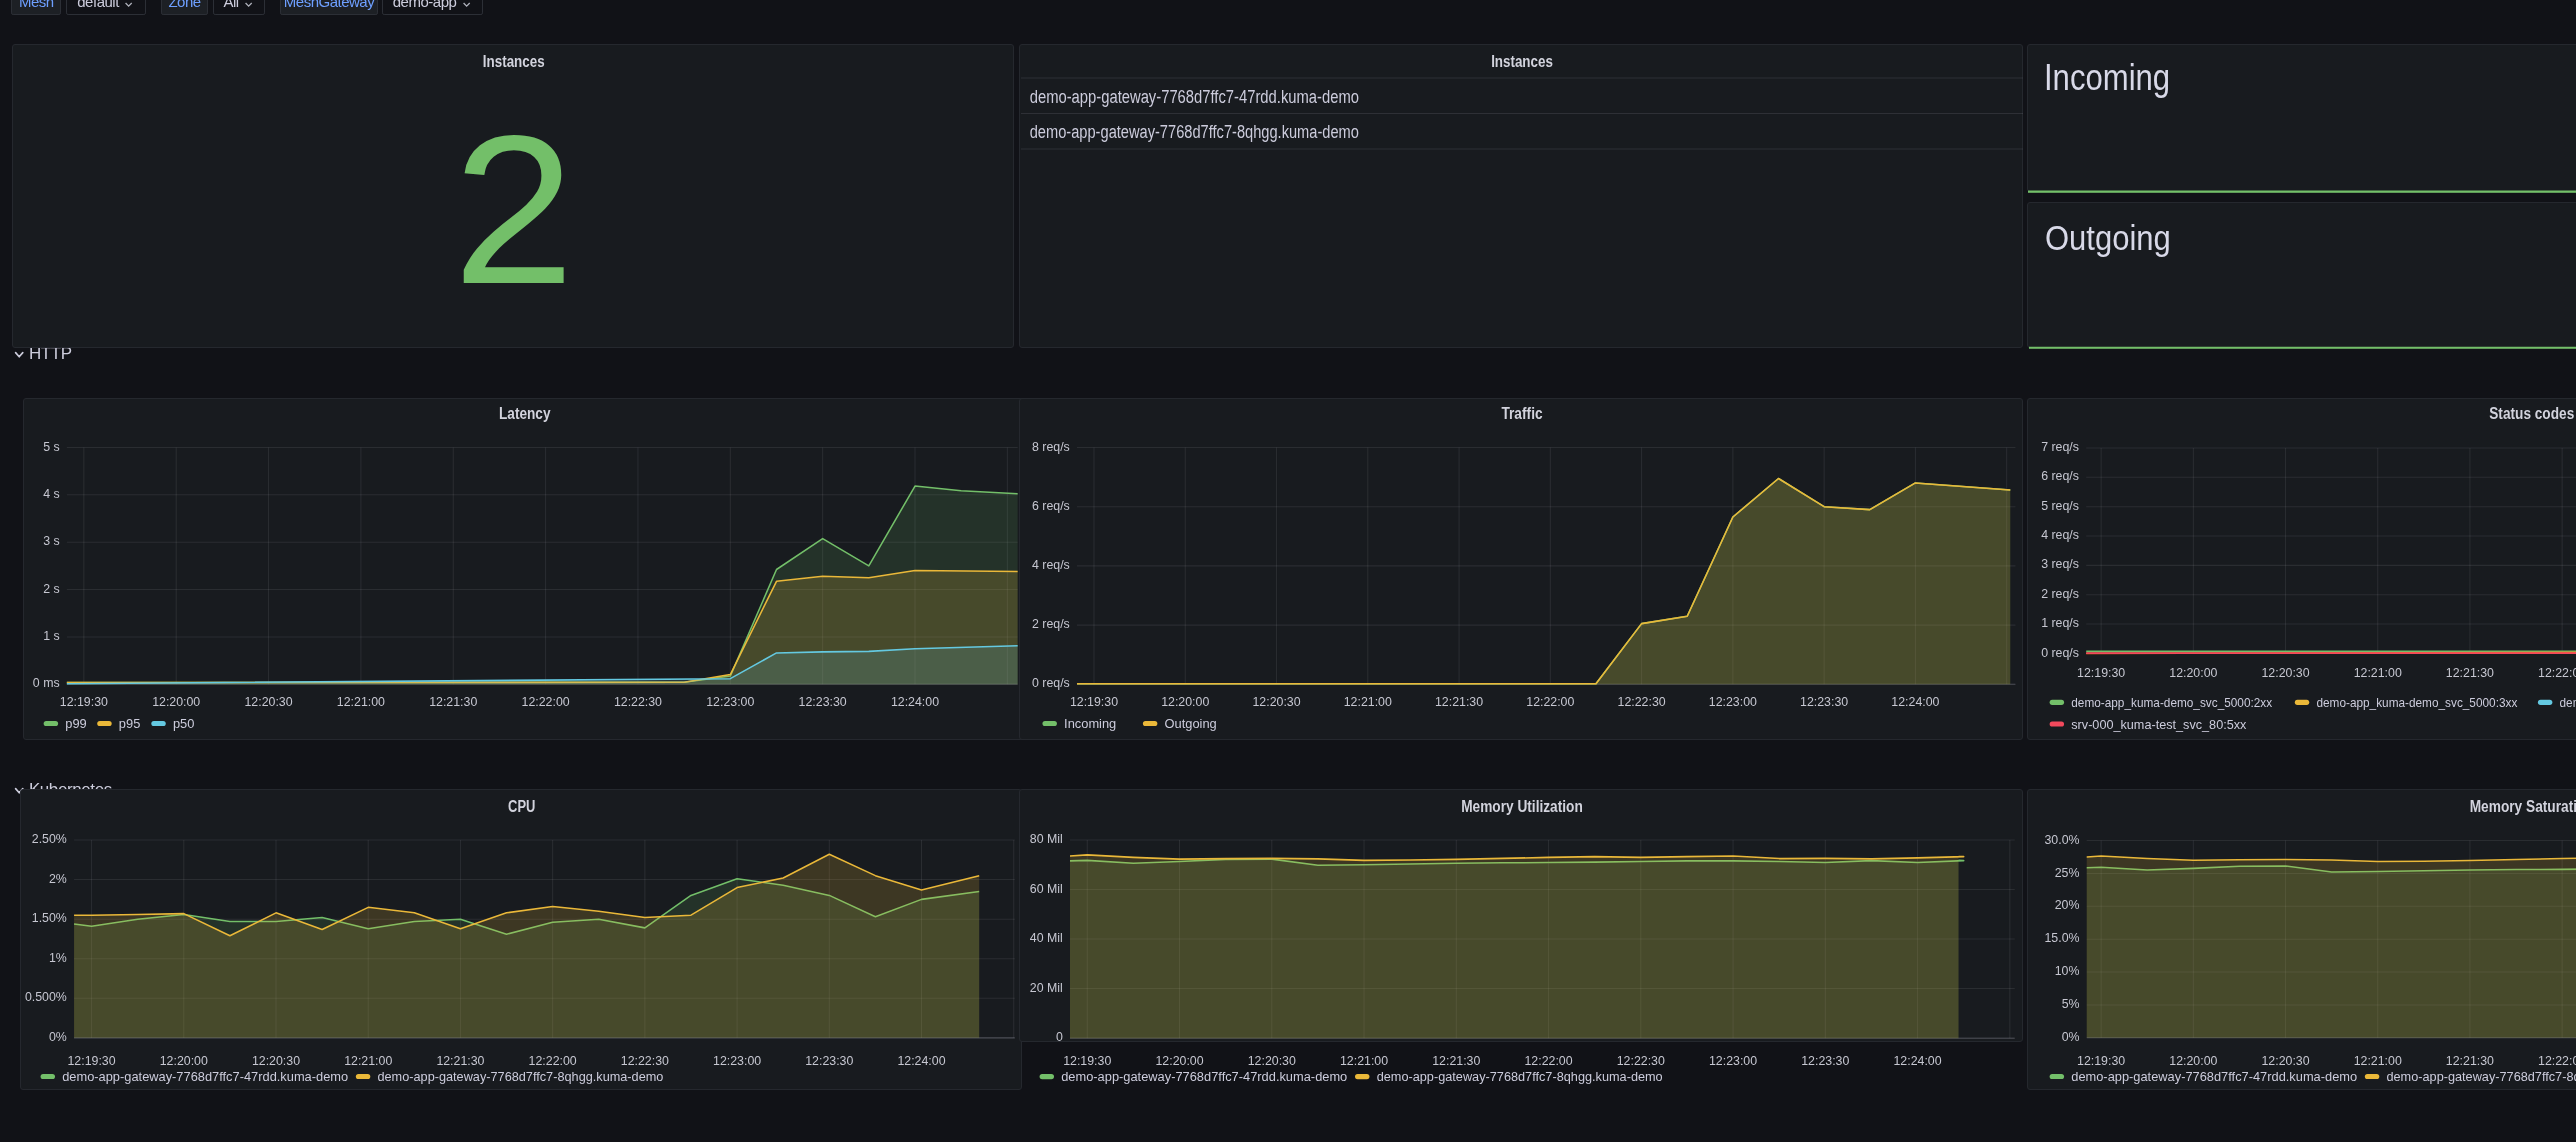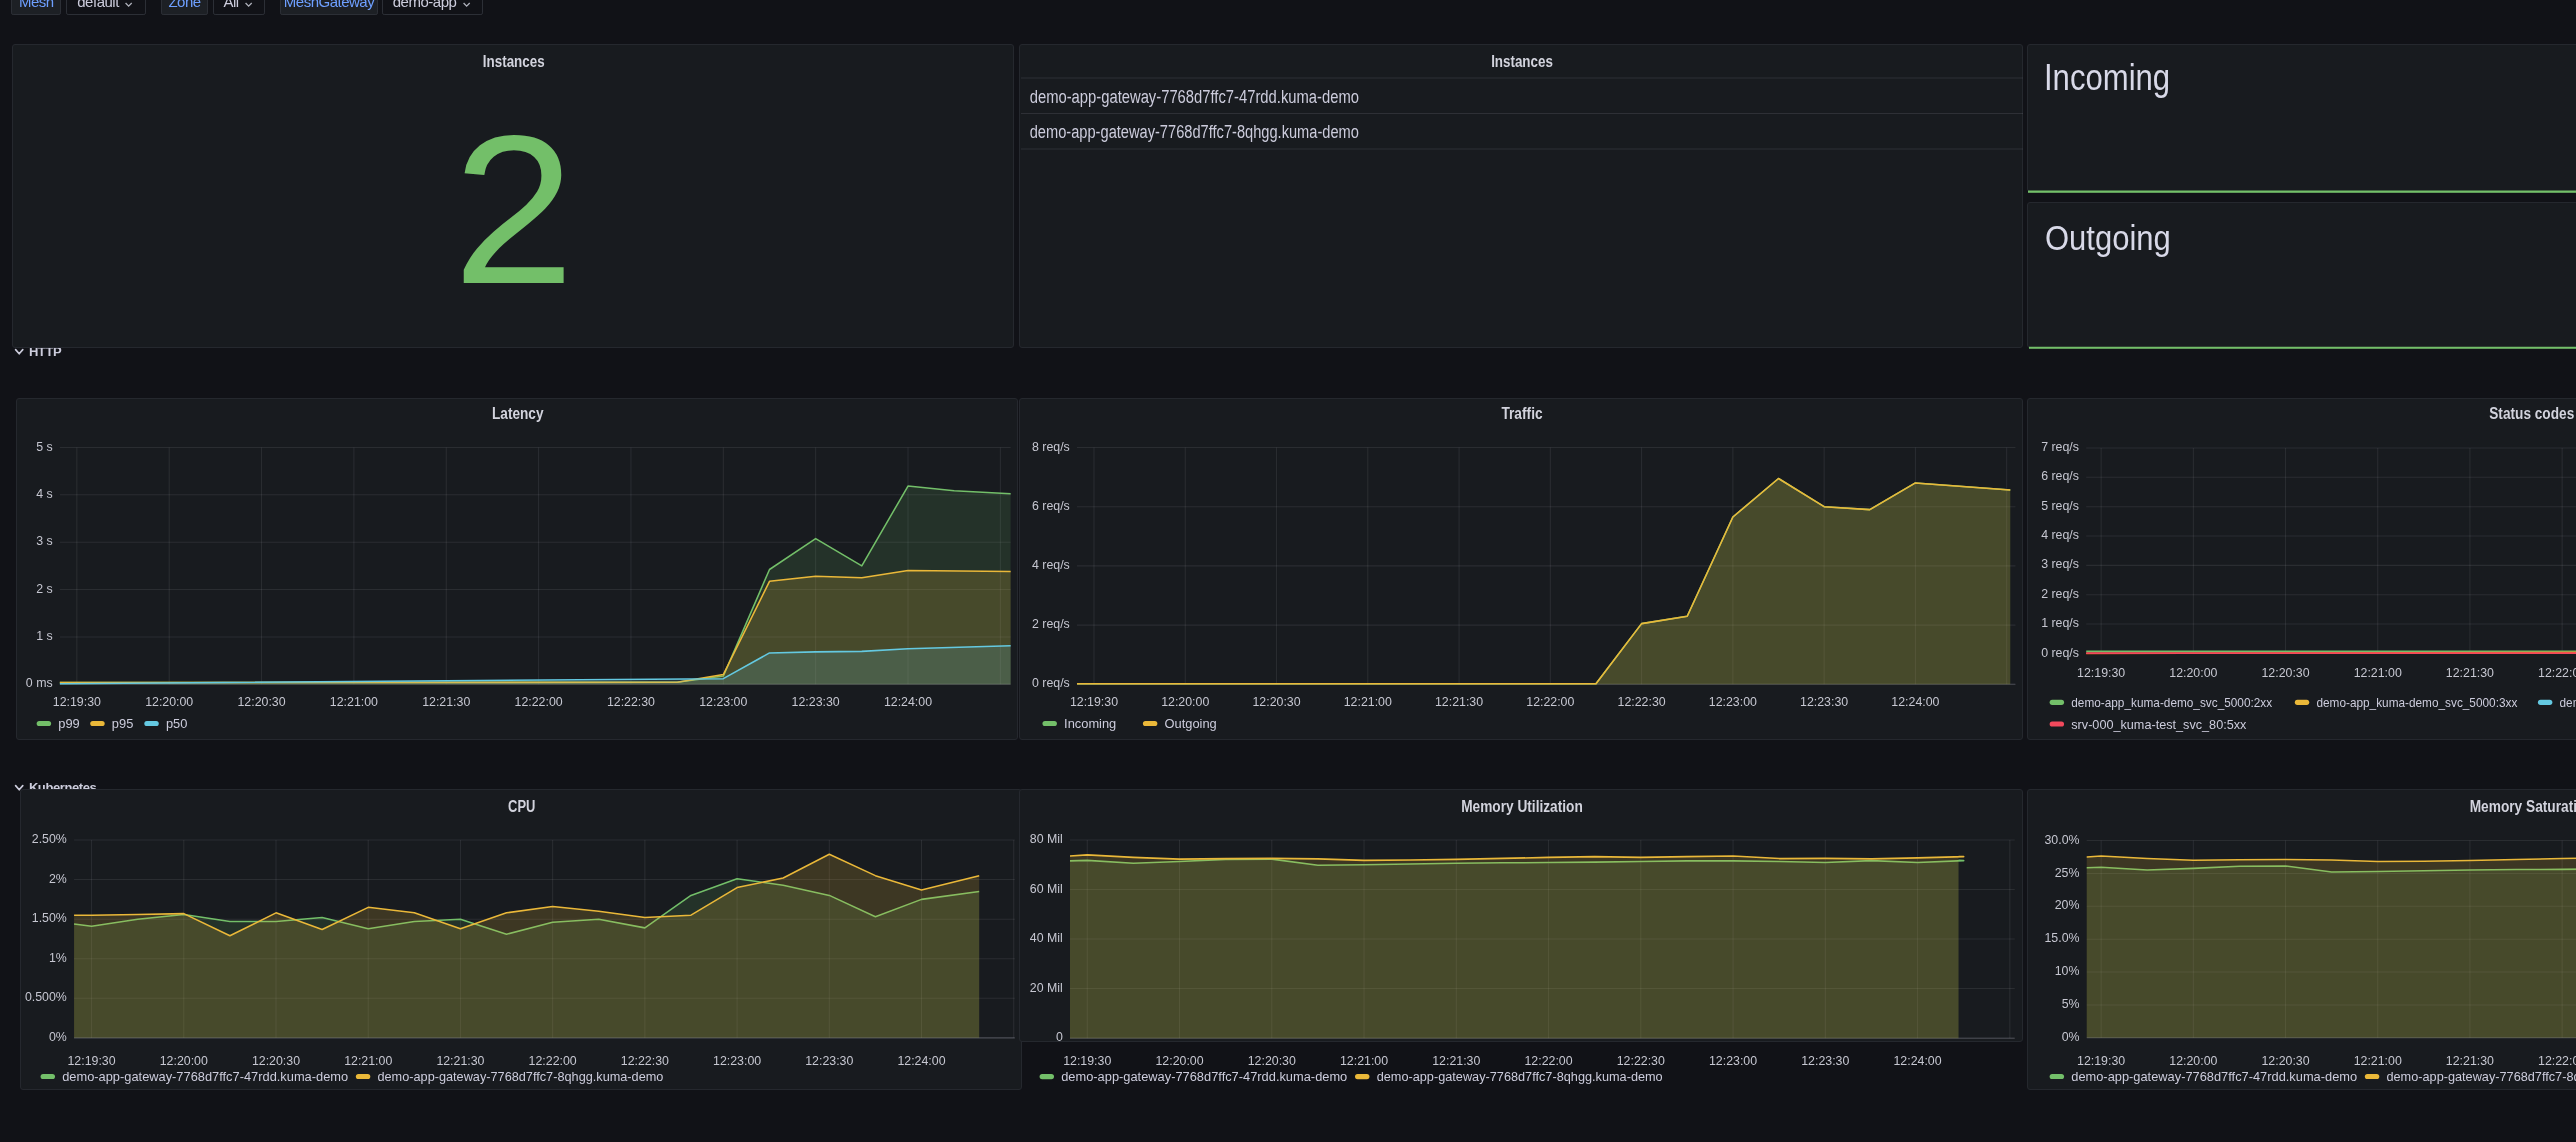--- a/index.html
+++ b/index.html
@@ -1,19 +1,19 @@
 <!DOCTYPE html>
 <html style="font-size:8.2px"><head><meta charset="utf-8"><style>
 * { margin:0; padding:0; box-sizing:border-box; }
 html,body { width:3045px; height:1143px; background:#111217; font-family:"Liberation Sans",sans-serif; overflow:hidden; position:relative; }
 .panel { position:absolute; background:#181b1f; border:1px solid #25282e; border-radius:3px;margin-top:20px; }
 .ctrl { position:absolute; top:-18px; height:33px; border-radius:2.1px; display:flex; align-items:flex-end; padding-bottom:3.6px; justify-content:center; font-size:15px; letter-spacing:-0.5px; }
 .lab { background:#1d2025; border:1px solid #2c2f36; color:#6e9fff; font-weight:500; }
 .val { background:#111217; border:1px solid #2c2f36; color:#ccccdc; }
-.rowhead { position:absolute; display:flex; align-items:center; color:#ccccdc; font-size:13px; font-weight:700; letter-spacing:-0.4px; }
+.rowhead { position:absolute; display:flex; align-items:center; color:#ccccdc; font-size:17px; font-weight:400; letter-spacing:-0.4px; }
 </style></head><body>
 <div class="ctrl lab" style="left:11.3px;width:50px">Mesh</div>
 <div class="ctrl val" style="left:66px;width:80px">default<svg width="11.3" height="8.2" viewBox="0 0 22 16" style="margin-left:4.6px;margin-bottom:1.5px">
       <polyline points="5,4 11,10 17,4" fill="none" stroke="#aeb0ba" stroke-width="2.6"></polyline>
     </svg></div>
 <div class="ctrl lab" style="left:161px;width:47px">Zone</div>
 <div class="ctrl val" style="left:213px;width:52px">All<svg width="11.3" height="8.2" viewBox="0 0 22 16" style="margin-left:4.6px;margin-bottom:1.5px">
       <polyline points="5,4 11,10 17,4" fill="none" stroke="#aeb0ba" stroke-width="2.6"></polyline>
     </svg></div>
 <div class="ctrl lab" style="left:280px;width:98px">MeshGateway</div>
@@ -59,21 +59,21 @@
 <stop offset="0" stop-color="#73bf69" stop-opacity="0.30"></stop>
 <stop offset="1" stop-color="#73bf69" stop-opacity="0.16"></stop>
 </linearGradient>
       </defs>
       <polygon points="0.0,281.5 1106.0,281.5 1156.0,267.0 1204.0,253.0 1251.0,250.0 1299.0,247.0 1346.0,209.0 1396.0,167.0 1493.0,141.6 1541.0,151.0 1589.0,161.0 1641.0,162.0 1691.0,163.0 1760.0,144.0 1794.0,143.4 1856.0,145.5 1917.0,148.7 1917.0,284.0 0.0,284.0" fill="url(#g353)"></polygon>
       <polyline points="0.0,281.5 1106.0,281.5 1156.0,267.0 1204.0,253.0 1251.0,250.0 1299.0,247.0 1346.0,209.0 1396.0,167.0 1493.0,141.6 1541.0,151.0 1589.0,161.0 1641.0,162.0 1691.0,163.0 1760.0,144.0 1794.0,143.4 1856.0,145.5 1917.0,148.7" fill="none" stroke="#73bf69" stroke-width="4" stroke-linejoin="round"></polyline>
       <text x="31" y="92" font-size="70" fill="#d8d9e8" textLength="245" lengthAdjust="spacingAndGlyphs">Outgoing</text>
       <text x="1756" y="120" text-anchor="end" font-size="113" font-weight="500" fill="#73bf69" textLength="187" lengthAdjust="spacingAndGlyphs">6.56</text>
       <text x="1954" y="120" text-anchor="end" font-size="53" font-weight="700" fill="#73bf69" textLength="181" lengthAdjust="spacingAndGlyphs">req/s</text>
     </svg></div>
-<div class="panel" style="left:16px;top:378px;width:1002px;height:342px"><svg width="1002" height="342" viewBox="0 0 1945 664">
+<div class="panel" style="left:23px;top:378px;width:1002px;height:342px"><svg width="1002" height="342" viewBox="0 0 1945 664">
       <text x="972" y="39" text-anchor="middle" font-size="31" font-weight="700" fill="#d2d3dd" textLength="100" lengthAdjust="spacingAndGlyphs">Latency</text>
       <line x1="116.0" y1="94.0" x2="116.0" y2="554.0" stroke="rgba(204,204,220,0.10)" stroke-width="2"></line>
       <line x1="295.3" y1="94.0" x2="295.3" y2="554.0" stroke="rgba(204,204,220,0.10)" stroke-width="2"></line>
       <line x1="474.6" y1="94.0" x2="474.6" y2="554.0" stroke="rgba(204,204,220,0.10)" stroke-width="2"></line>
       <line x1="653.9" y1="94.0" x2="653.9" y2="554.0" stroke="rgba(204,204,220,0.10)" stroke-width="2"></line>
       <line x1="833.2" y1="94.0" x2="833.2" y2="554.0" stroke="rgba(204,204,220,0.10)" stroke-width="2"></line>
       <line x1="1012.5" y1="94.0" x2="1012.5" y2="554.0" stroke="rgba(204,204,220,0.10)" stroke-width="2"></line>
       <line x1="1191.8" y1="94.0" x2="1191.8" y2="554.0" stroke="rgba(204,204,220,0.10)" stroke-width="2"></line>
       <line x1="1371.1" y1="94.0" x2="1371.1" y2="554.0" stroke="rgba(204,204,220,0.10)" stroke-width="2"></line>
       <line x1="1550.4" y1="94.0" x2="1550.4" y2="554.0" stroke="rgba(204,204,220,0.10)" stroke-width="2"></line>

